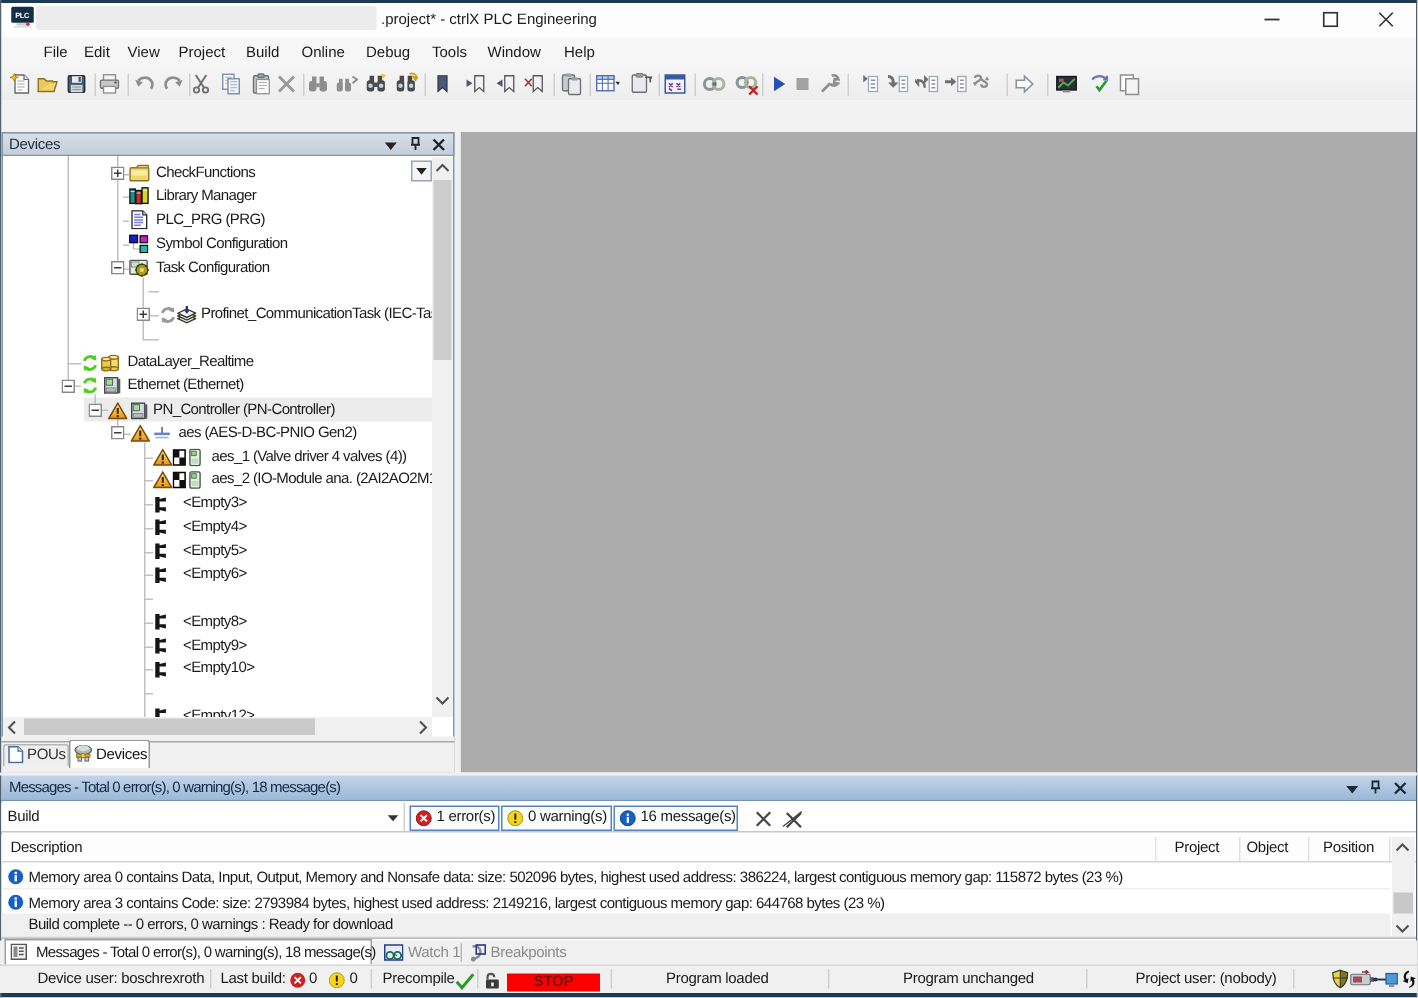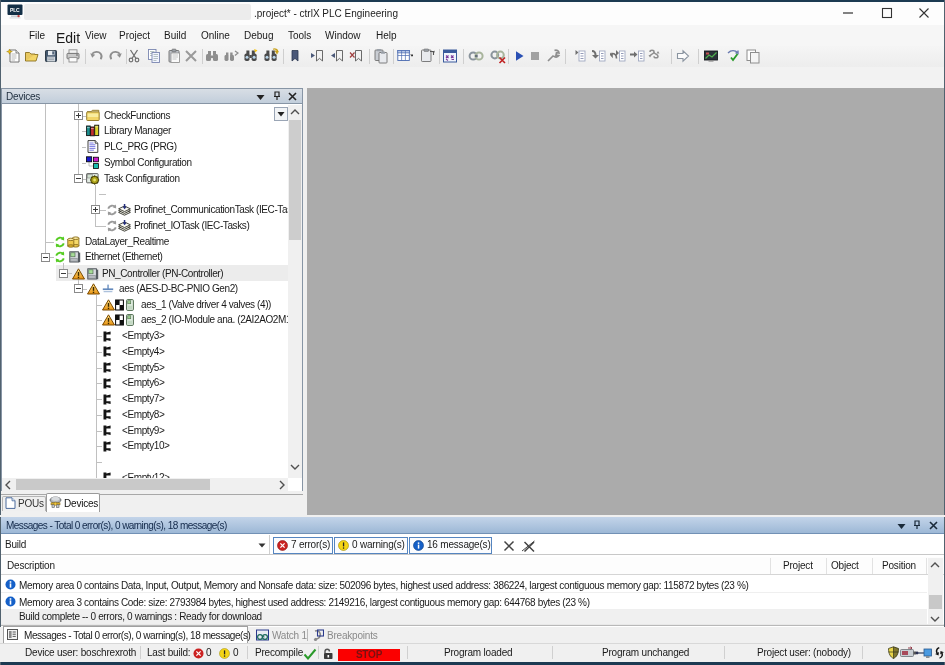--- a/index.html
+++ b/index.html
@@ -24,21 +24,21 @@
     <rect x="1" y="5.4" width="10" height="1.2" fill="#333"></rect>
   </svg>
 <svg class="a" style="left:881px;top:7px" width="12" height="12" viewBox="0 0 12 12">
     <rect x="1.5" y="1.5" width="9" height="9" fill="none" stroke="#333" stroke-width="1.1"></rect>
   </svg>
 <svg class="a" style="left:918px;top:7px" width="12" height="12" viewBox="0 0 12 12">
     <path d="M1.5 1.5 L10.5 10.5 M10.5 1.5 L1.5 10.5" stroke="#333" stroke-width="1.1"></path>
   </svg>
 <div class="a" style="left:1px;top:25px;width:943px;height:21px;background:#f6f6f6"></div>
 <div class="a tl" style="left:29px;top:30px;font-size:10px;letter-spacing:0">File</div>
-<div class="a tl" style="left:56px;top:30px;font-size:14px;letter-spacing:0">Edit</div>
+<div class="a tl" style="left:56px;top:30px;font-size:10px;letter-spacing:0">Edit</div>
 <div class="a tl" style="left:85px;top:30px;font-size:10px;letter-spacing:0">View</div>
 <div class="a tl" style="left:119px;top:30px;font-size:10px;letter-spacing:0">Project</div>
 <div class="a tl" style="left:164px;top:30px;font-size:10px;letter-spacing:0">Build</div>
 <div class="a tl" style="left:201px;top:30px;font-size:10px;letter-spacing:0">Online</div>
 <div class="a tl" style="left:244px;top:30px;font-size:10px;letter-spacing:0">Debug</div>
 <div class="a tl" style="left:288px;top:30px;font-size:10px;letter-spacing:0">Tools</div>
 <div class="a tl" style="left:325px;top:30px;font-size:10px;letter-spacing:0">Window</div>
 <div class="a tl" style="left:376px;top:30px;font-size:10px;letter-spacing:0">Help</div>
 <div class="a" style="left:1px;top:46px;width:943px;height:21px;background:linear-gradient(#f5f5f5,#ededed)"></div>
 <div class="a" style="left:62.5px;top:49px;width:1px;height:15px;background:#cfcfcf"></div>
@@ -363,36 +363,20 @@
       </svg>
       <svg class="a" style="left:116px;top:2px" width="13" height="12" viewBox="0 0 13 12">
         <path d="M6.5 5.6 L12.4 8.4 L6.5 11.2 L0.6 8.4 Z" fill="#f0f0e8" stroke="#33332a" stroke-width="0.9"></path>
         <path d="M6.5 3.8 L12.4 6.6 L6.5 9.4 L0.6 6.6 Z" fill="#f0f0e8" stroke="#33332a" stroke-width="0.9"></path>
         <path d="M6.5 2 L12.4 4.8 L6.5 7.6 L0.6 4.8 Z" fill="#f8f8f2" stroke="#33332a" stroke-width="0.9"></path>
         <rect x="5.8" y="0" width="1.5" height="3.2" fill="#26307e"></rect>
         <path d="M4.6 2.8h4l-2 2.4z" fill="#26307e"></path>
       </svg>
       <div class="a tl" style="left:132px;top:0;line-height:16px;height:15.75px;letter-spacing:-0.4px">Profinet_CommunicationTask (IEC-Tasks)</div>
     </div>
-<div class="a" style="left:0;top:113.85px;width:286px;height:15.75px">
-      <svg class="a" style="left:104px;top:2px" width="12" height="12" viewBox="0 0 12 12">
-        <path d="M2.2 4.6 A4.2 4.2 0 0 1 9.6 3.4" fill="none" stroke="#9a9a9a" stroke-width="1.9"></path>
-        <path d="M9.8 0.6 L10.2 4.4 L6.6 3.2 Z" fill="#9a9a9a"></path>
-        <path d="M9.8 7.4 A4.2 4.2 0 0 1 2.4 8.6" fill="none" stroke="#9a9a9a" stroke-width="1.9"></path>
-        <path d="M2.2 11.4 L1.8 7.6 L5.4 8.8 Z" fill="#9a9a9a"></path>
-      </svg>
-      <svg class="a" style="left:116px;top:2px" width="13" height="12" viewBox="0 0 13 12">
-        <path d="M6.5 5.6 L12.4 8.4 L6.5 11.2 L0.6 8.4 Z" fill="#f0f0e8" stroke="#33332a" stroke-width="0.9"></path>
-        <path d="M6.5 3.8 L12.4 6.6 L6.5 9.4 L0.6 6.6 Z" fill="#f0f0e8" stroke="#33332a" stroke-width="0.9"></path>
-        <path d="M6.5 2 L12.4 4.8 L6.5 7.6 L0.6 4.8 Z" fill="#f8f8f2" stroke="#33332a" stroke-width="0.9"></path>
-        <rect x="5.8" y="0" width="1.5" height="3.2" fill="#26307e"></rect>
-        <path d="M4.6 2.8h4l-2 2.4z" fill="#26307e"></path>
-      </svg>
-      <div class="a tl" style="left:132px;top:0;line-height:16px;height:15.75px;letter-spacing:-0.4px">Profinet_IOTask (IEC-Tasks)</div>
-    </div>
 <div class="a" style="left:0;top:129.6px;width:286px;height:15.75px">
       <svg class="a" style="left:52px;top:2px" width="12" height="12" viewBox="0 0 12 12">
         <path d="M2.2 4.6 A4.2 4.2 0 0 1 9.6 3.4" fill="none" stroke="#55cc22" stroke-width="1.9"></path>
         <path d="M9.8 0.6 L10.2 4.4 L6.6 3.2 Z" fill="#55cc22"></path>
         <path d="M9.8 7.4 A4.2 4.2 0 0 1 2.4 8.6" fill="none" stroke="#55cc22" stroke-width="1.9"></path>
         <path d="M2.2 11.4 L1.8 7.6 L5.4 8.8 Z" fill="#55cc22"></path>
       </svg>
       <svg class="a" style="left:65px;top:2px" width="13" height="12" viewBox="0 0 13 12">
         <rect x="5.5" y="2.2" width="6.4" height="7.6" fill="#f5d96a" stroke="#8a6d1d" stroke-width="0.9"></rect>
         <ellipse cx="8.7" cy="2.2" rx="3.2" ry="1.3" fill="#fbeaa0" stroke="#8a6d1d" stroke-width="0.9"></ellipse>
@@ -534,26 +518,20 @@
         <path d="M0.5 0.4 H3.4 V1.6 L7.6 0.6 V3.4 L3.4 3.4 V7.2 L7.6 7.2 V10 L3.4 9 V10.6 H0.5 Z" fill="#151515"></path>
       </svg>
       <div class="a tl" style="left:120px;top:0;line-height:16px;height:15.75px;letter-spacing:-0.4px">&lt;Empty5&gt;</div>
     </div>
 <div class="a" style="left:0;top:271.35px;width:286px;height:15.75px">
       <svg class="a" style="left:101px;top:2.5px" width="8" height="11" viewBox="0 0 8 11">
         <path d="M0.5 0.4 H3.4 V1.6 L7.6 0.6 V3.4 L3.4 3.4 V7.2 L7.6 7.2 V10 L3.4 9 V10.6 H0.5 Z" fill="#151515"></path>
       </svg>
       <div class="a tl" style="left:120px;top:0;line-height:16px;height:15.75px;letter-spacing:-0.4px">&lt;Empty6&gt;</div>
     </div>
-<div class="a" style="left:0;top:287.1px;width:286px;height:15.75px">
-      <svg class="a" style="left:101px;top:2.5px" width="8" height="11" viewBox="0 0 8 11">
-        <path d="M0.5 0.4 H3.4 V1.6 L7.6 0.6 V3.4 L3.4 3.4 V7.2 L7.6 7.2 V10 L3.4 9 V10.6 H0.5 Z" fill="#151515"></path>
-      </svg>
-      <div class="a tl" style="left:120px;top:0;line-height:16px;height:15.75px;letter-spacing:-0.4px">&lt;Empty7&gt;</div>
-    </div>
 <div class="a" style="left:0;top:302.85px;width:286px;height:15.75px">
       <svg class="a" style="left:101px;top:2.5px" width="8" height="11" viewBox="0 0 8 11">
         <path d="M0.5 0.4 H3.4 V1.6 L7.6 0.6 V3.4 L3.4 3.4 V7.2 L7.6 7.2 V10 L3.4 9 V10.6 H0.5 Z" fill="#151515"></path>
       </svg>
       <div class="a tl" style="left:120px;top:0;line-height:16px;height:15.75px;letter-spacing:-0.4px">&lt;Empty8&gt;</div>
     </div>
 <div class="a" style="left:0;top:318.6px;width:286px;height:15.75px">
       <svg class="a" style="left:101px;top:2.5px" width="8" height="11" viewBox="0 0 8 11">
         <path d="M0.5 0.4 H3.4 V1.6 L7.6 0.6 V3.4 L3.4 3.4 V7.2 L7.6 7.2 V10 L3.4 9 V10.6 H0.5 Z" fill="#151515"></path>
       </svg>
@@ -614,21 +592,21 @@
 <div class="a" style="left:1px;top:535px;width:269px;height:19px;background:#fff;border-right:1px solid #d0d0d0"></div>
 <div class="a tl" style="left:5px;top:539px">Build</div>
 <svg class="a" style="left:258px;top:543px" width="8" height="5" viewBox="0 0 8 5">
     <path d="M0.5 0.5 L7.5 0.5 L4 4.5 Z" fill="#333"></path>
   </svg>
 <div class="a" style="left:273px;top:536.5px;width:60px;height:17px;background:#fbfcfe;border:1px solid #5585c0"></div>
 <svg class="a" style="left:277px;top:539.5px" width="11" height="11" viewBox="0 0 11 11">
     <circle cx="5.5" cy="5.5" r="5" fill="#cc2222" stroke="#8a1010" stroke-width="0.6"></circle>
     <path d="M3.4 3.4 L7.6 7.6 M7.6 3.4 L3.4 7.6" stroke="#fff" stroke-width="1.3"></path>
   </svg>
-<div class="a tl" style="left:291px;top:539px">7 error(s)</div>
+<div class="a tl" style="left:291px;top:539px">1 error(s)</div>
 <div class="a" style="left:334px;top:536.5px;width:74px;height:17px;background:#fbfcfe;border:1px solid #5585c0"></div>
 <svg class="a" style="left:338px;top:539.5px" width="11" height="11" viewBox="0 0 11 11">
     <circle cx="5.5" cy="5.5" r="5" fill="#f5d516" stroke="#9a8a00" stroke-width="0.6"></circle>
     <rect x="4.9" y="2.4" width="1.3" height="4" fill="#222"></rect>
     <rect x="4.9" y="7.4" width="1.3" height="1.3" fill="#222"></rect>
   </svg>
 <div class="a tl" style="left:352px;top:539px">0 warning(s)</div>
 <div class="a" style="left:409px;top:536.5px;width:83px;height:17px;background:#fbfcfe;border:1px solid #5585c0"></div>
 <svg class="a" style="left:413px;top:539.5px" width="11" height="11" viewBox="0 0 11 11">
     <circle cx="5.5" cy="5.5" r="5" fill="#1560c8" stroke="#0a3a80" stroke-width="0.6"></circle>

